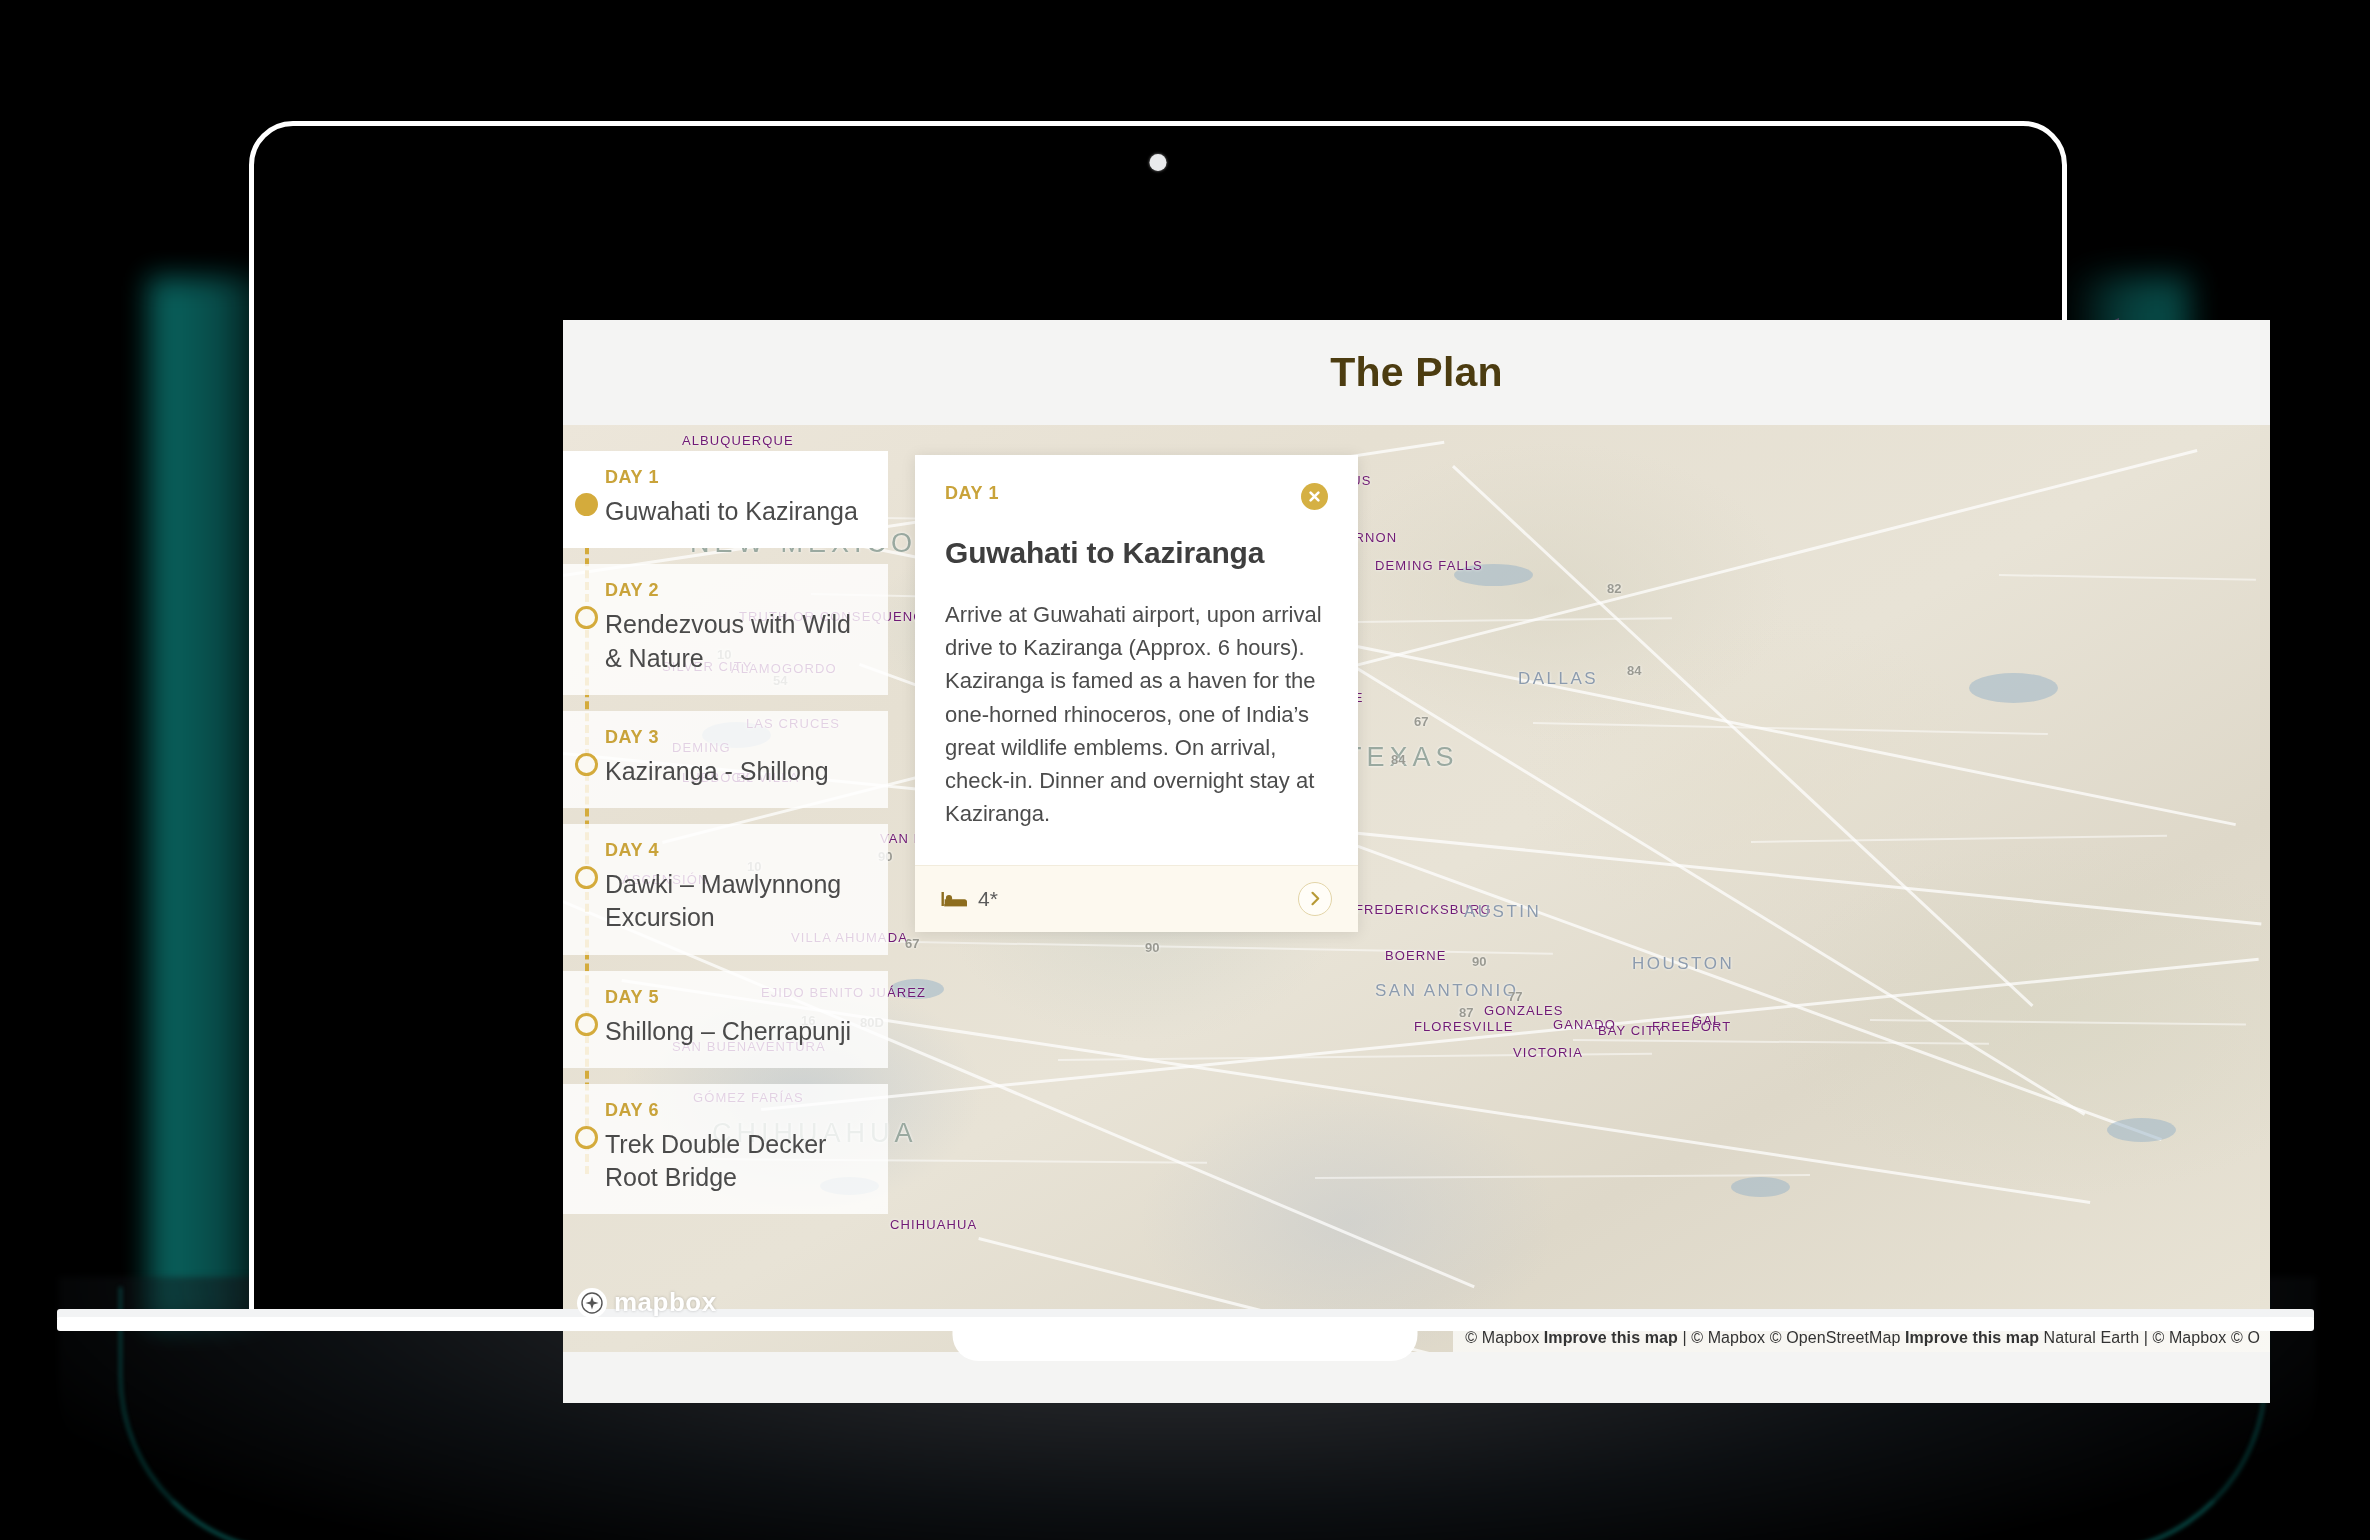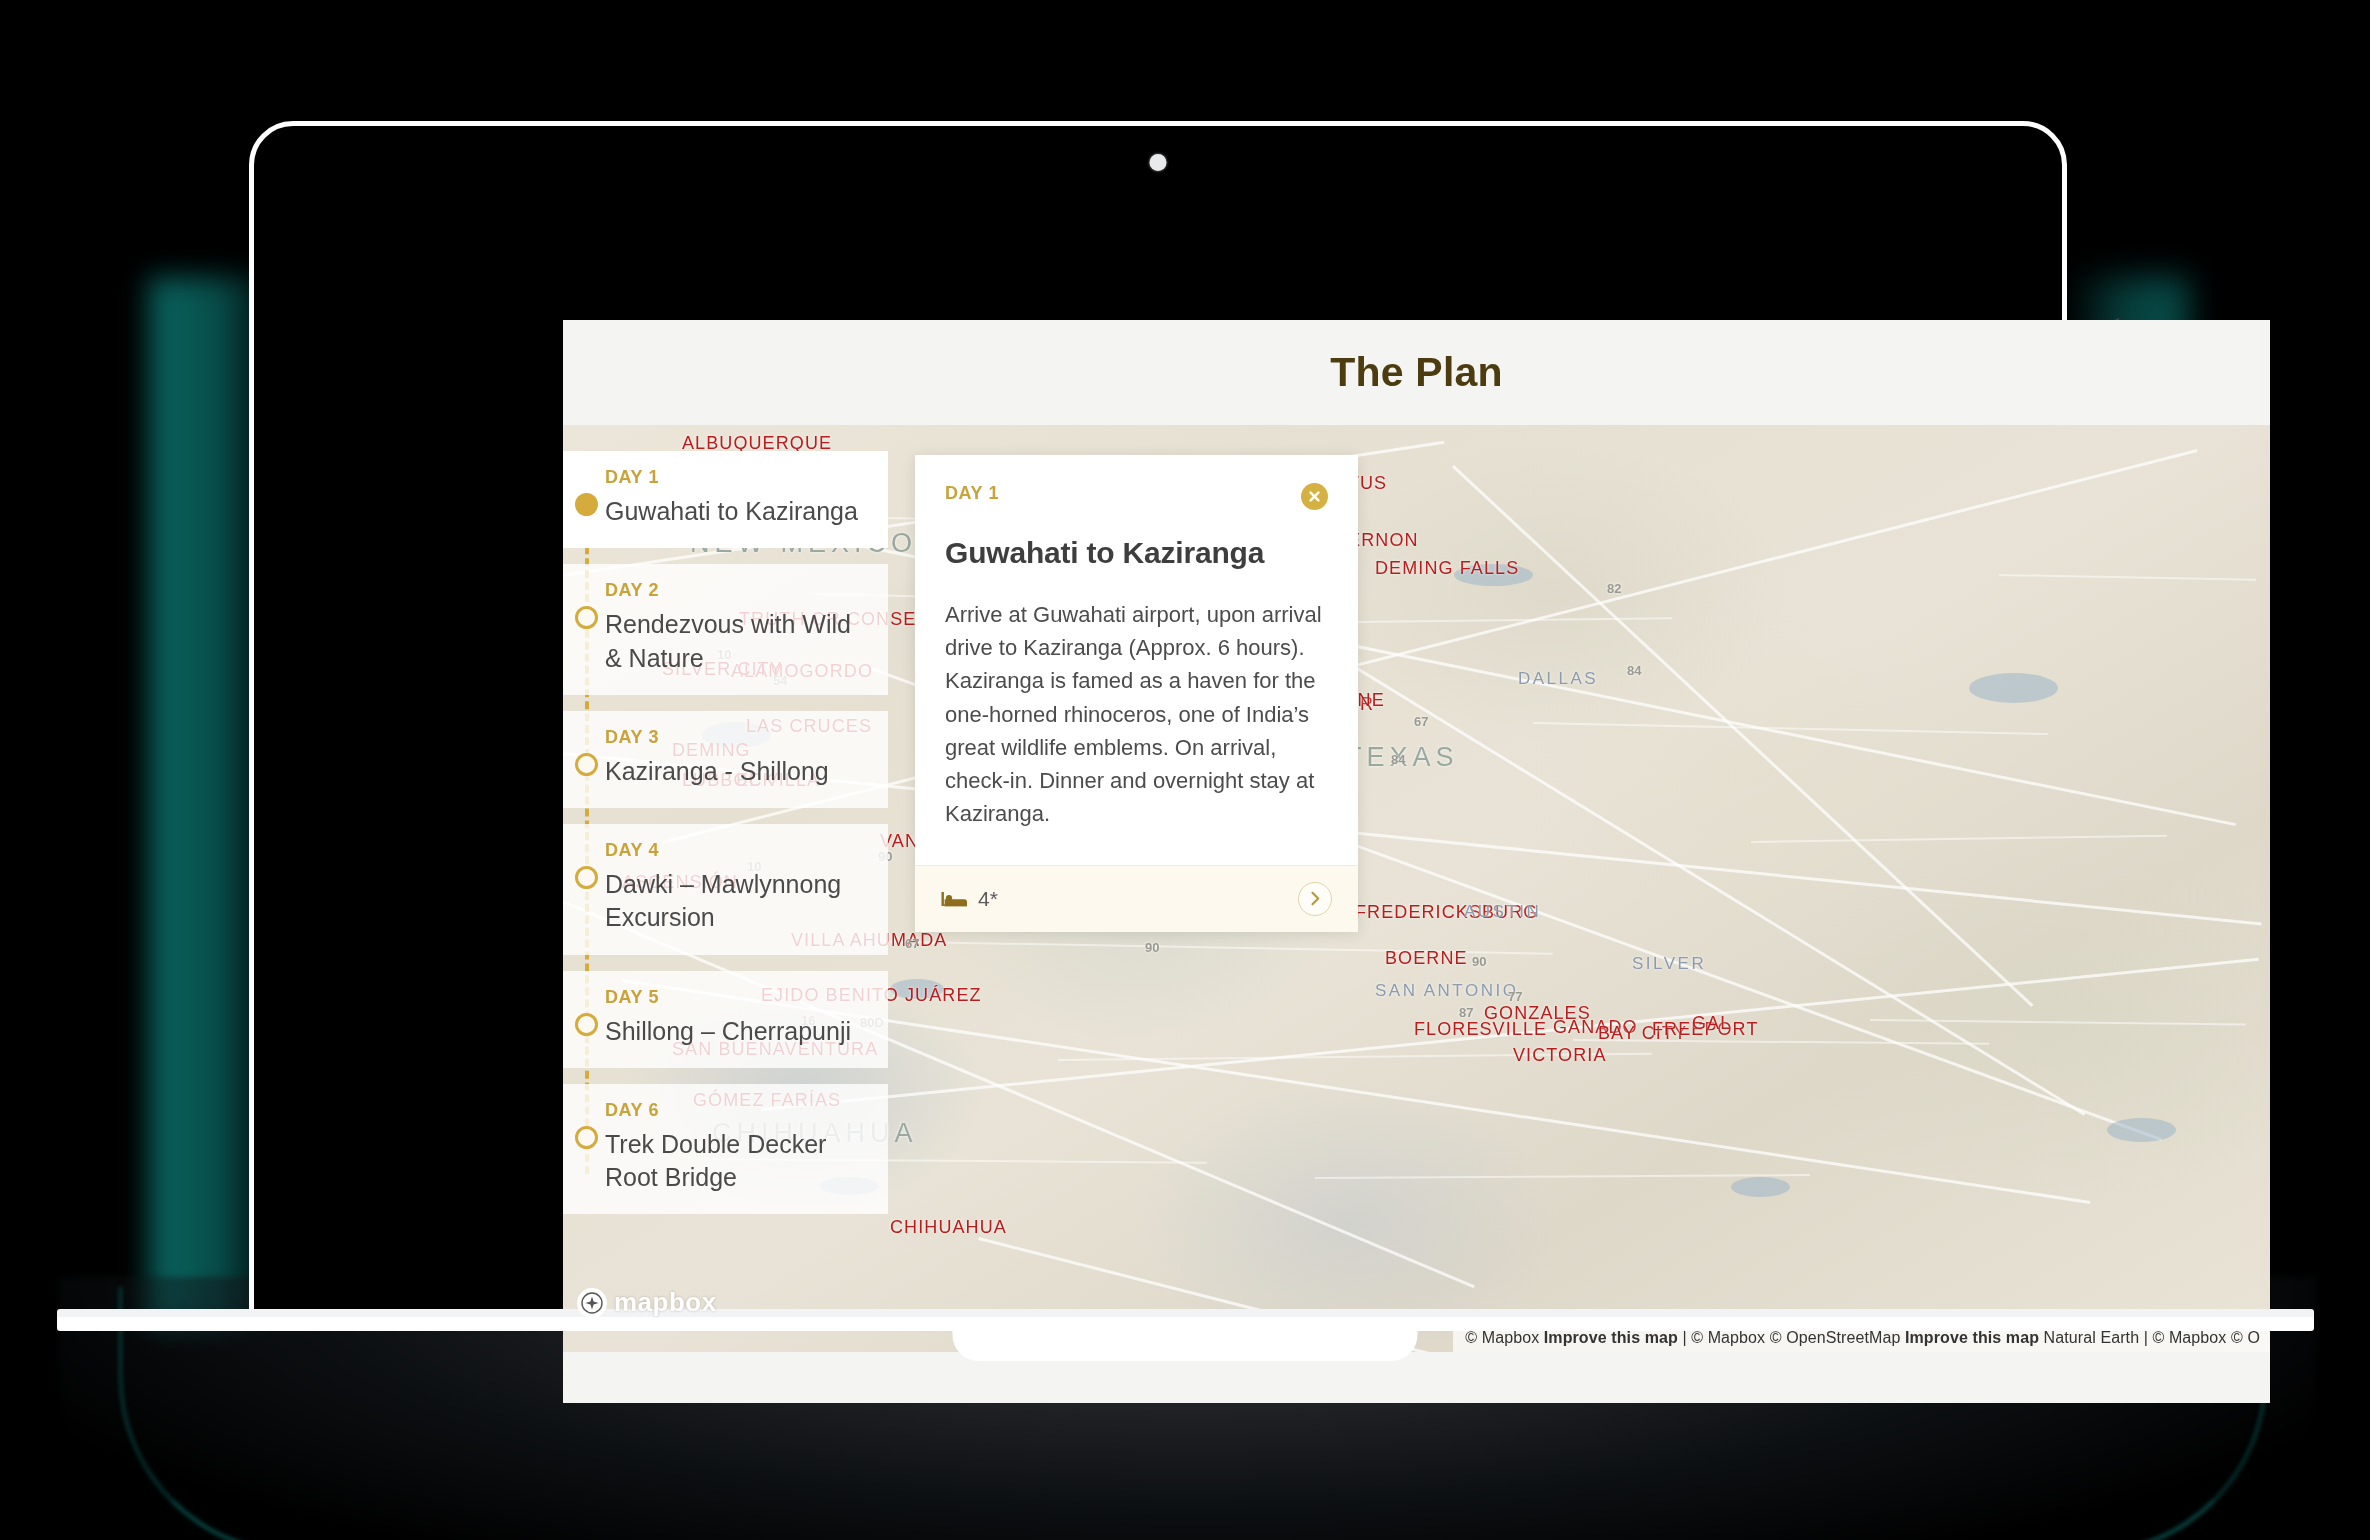--- a/index.html
+++ b/index.html
@@ -114,22 +114,22 @@
       radial-gradient(ellipse 327px 208px at 58% 18%, rgba(214,210,192,.5) 0%, rgba(214,210,192,0) 72%),
       radial-gradient(ellipse 277px 188px at 34% 52%, rgba(198,205,196,.35) 0%, rgba(198,205,196,0) 72%),
       linear-gradient(150deg,#ece6da 0%, #e6e0d2 25%, #e8e3d6 50%, #ded8c9 72%, #e9e4d6 100%);
   }
   .roads{ position:absolute; inset:0; }
   .rd{ position:absolute; background:rgba(255,255,255,.72); height:3px; transform-origin:0 0; }
   .rd2{ position:absolute; background:rgba(255,255,255,.5); height:2px; transform-origin:0 0; }
   .wtr{ position:absolute; background:rgba(150,178,200,.5); border-radius:50%; }
 
   .maplabel{
-    position:absolute; font-size:18px; letter-spacing:1.1px;
-    color:#b91c1c; font-family:"Liberation Sans",sans-serif;
+    position:absolute; font-size:13px; letter-spacing:1.1px;
+    color:#701a75; font-family:"Liberation Sans",sans-serif;
     white-space:nowrap; text-shadow:0 0 3px rgba(255,255,255,.9);
   }
   .maplabel.big{ font-size:27px; letter-spacing:5px; color:#9aa9a0; font-weight:500; }
   .maplabel.med{ font-size:17px; letter-spacing:2.5px; color:#8c9bae; }
   .roadshield{
     position:absolute; font-size:13px; color:#9a9a92; font-weight:600;
     text-shadow:0 0 3px rgba(255,255,255,.95);
   }
 
   
@@ -317,21 +317,21 @@
             <div class="maplabel" style="left: 317px; top: 406px;">VAN HORN</div>
             <div class="maplabel" style="left: 455px; top: 418px;">FORT STOCKTON</div>
             <div class="maplabel" style="left: 416px; top: 471px;">ALPINE</div>
             <div class="maplabel" style="left: 792px; top: 477px;">FREDERICKSBURG</div>
             <div class="maplabel med" style="left: 901px; top: 477px;">AUSTIN</div>
             <div class="maplabel" style="left: 822px; top: 523px;">BOERNE</div>
             <div class="maplabel med" style="left: 812px; top: 556px;">SAN ANTONIO</div>
             <div class="maplabel" style="left: 921px; top: 578px;">GONZALES</div>
             <div class="maplabel" style="left: 851px; top: 594px;">FLORESVILLE</div>
             <div class="maplabel" style="left: 990px; top: 592px; text-align: right;">GANADO</div>
-            <div class="maplabel med" style="left: 1069px; top: 529px;">SILVER</div>
+            <div class="maplabel med" style="left: 1069px; top: 529px;">HOUSTON</div>
             <div class="maplabel" style="left: 1035px; top: 598px;">BAY CITY</div>
             <div class="maplabel" style="left: 1089px; top: 594px;">FREEPORT</div>
             <div class="maplabel" style="left: 950px; top: 620px;">VICTORIA</div>
             <div class="maplabel" style="left: 1129px; top: 588px;">GAL</div>
             <div class="maplabel med" style="left: 955px; top: 244px;">DALLAS</div>
           </div>
         <div id="map-shields">
             <div class="roadshield" style="left: 299px; top: 40px;">40</div>
             <div class="roadshield" style="left: 683px; top: 158px;">82</div>
             <div class="roadshield" style="left: 770px; top: 154px;">82</div>

